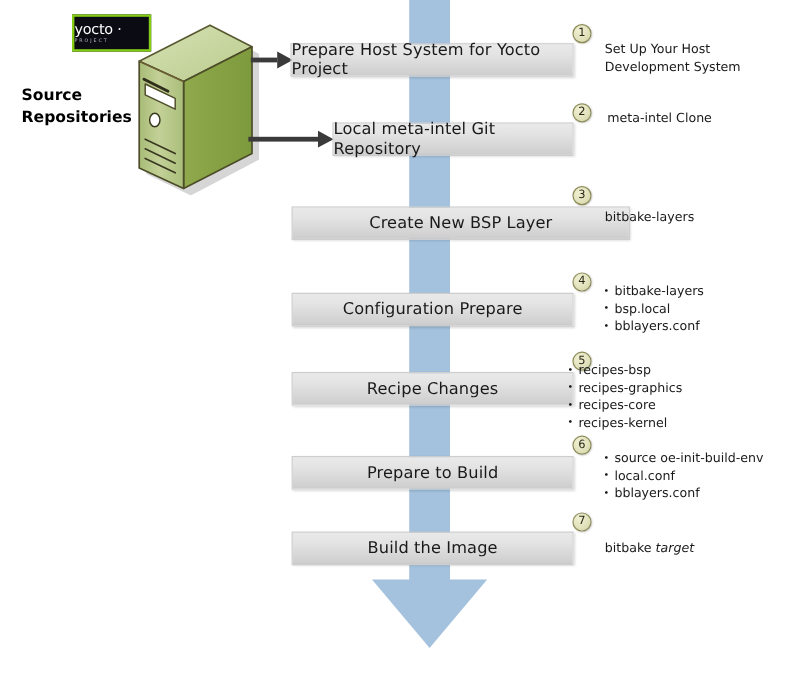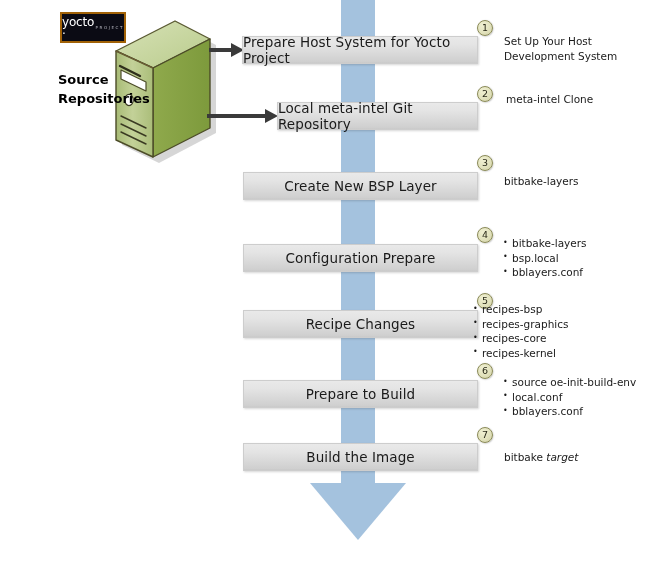--- a/index.html
+++ b/index.html
@@ -100,44 +100,42 @@
 
   
   .src-label {
     position: absolute;
     left: 18px;
     top: 70px;
     font-size: 13px;
     font-weight: bold;
     color: #000;
     line-height: 19px;
-    margin-left: 40px;
   }
   .url-label {
     position: absolute;
     left: 5px;
     top: 159px;
     font-size: 10.5px;
     color: #111;
     white-space: nowrap;
   }
 
   
   .logo {
     position: absolute;
     left: 60px;
     top: 12px;
     width: 66px;
     height: 31px;
     background: #0b0b14;
-    border: 2px solid #a16207;
+    border: 2px solid #84cc16;
     box-sizing: border-box;
     display: flex;
-    flex-direction: row;
-    align-items: center;
+    flex-direction: column;
     justify-content: center;
   }
   .logo-main {
     color: #ffffff;
     font-size: 12px;
     letter-spacing: -0.2px;
     line-height: 12px;
   }
   .logo-sub {
     color: #b9b9c2;
@@ -245,21 +243,21 @@
   </div>
 
   <div class="pbox" style="left:277px; top:102px; width:201px;">
     <span>Local meta-intel Git Repository</span>
   </div>
   <div class="step-circle" style="left:477px; top:86px;">2</div>
   <div class="ann" style="left:506px; top:92px;">
     <div>meta-intel Clone</div>
   </div>
 
-  <div class="pbox" style="left:243px; top:172px; width:235px;">
+  <div class="pbox" style="left:243px; top:172px; width:282px;">
     <span>Create New BSP Layer</span>
   </div>
   <div class="step-circle" style="left:477px; top:155px;">3</div>
   <div class="ann" style="left:504px; top:174px;">
     <div>bitbake-layers</div>
   </div>
 
   <div class="pbox" style="left:243px; top:244px; width:235px;">
     <span>Configuration Prepare</span>
   </div>

